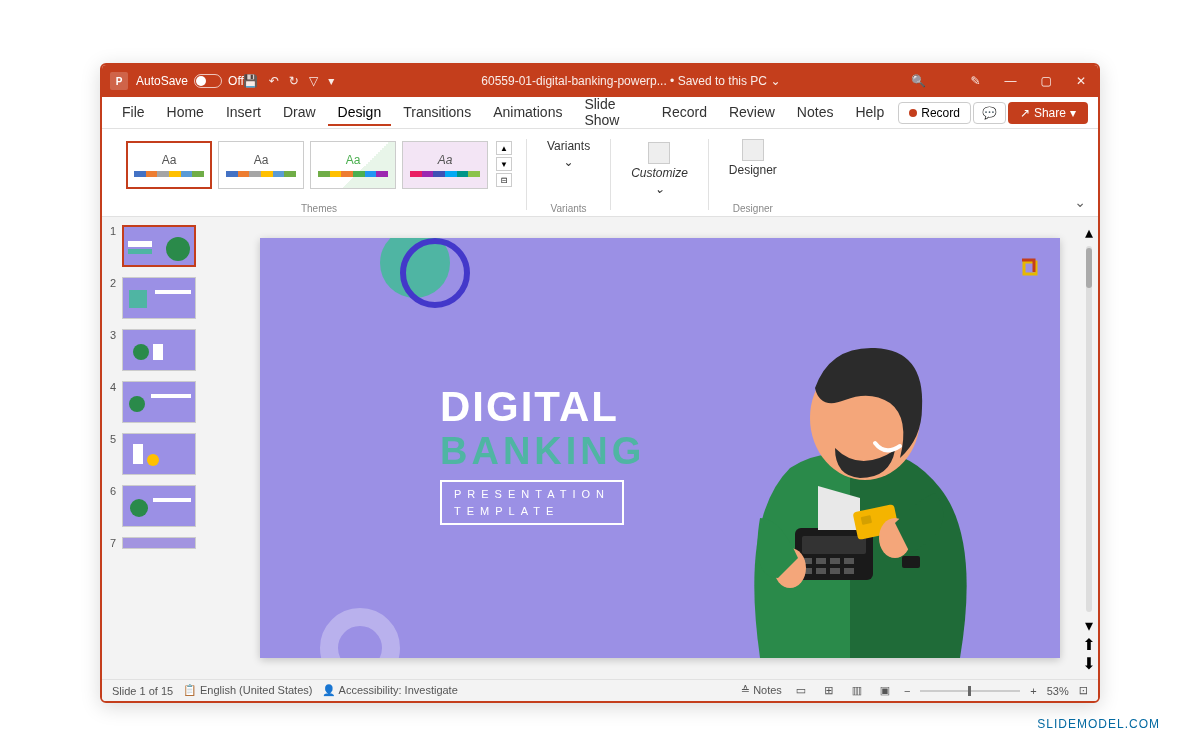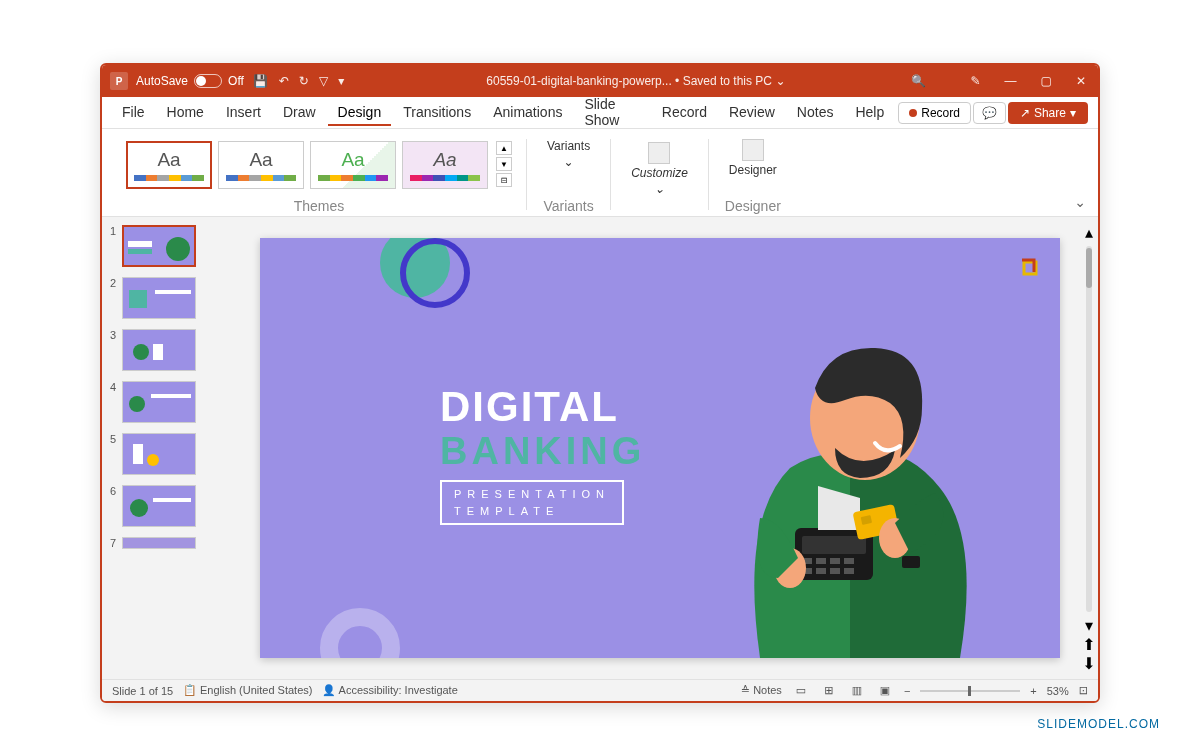--- a/index.html
+++ b/index.html
@@ -1,52 +1,52 @@
 <!DOCTYPE html>
 <html><head>
 <meta charset="utf-8">
 <style>
 * { margin: 0; padding: 0; box-sizing: border-box; font-family: 'Segoe UI', Arial, sans-serif; }
 body { background: #fff; width: 1200px; height: 743px; overflow: hidden; position: relative; }
 .window { position: absolute; left: 100px; top: 63px; width: 1000px; height: 640px; border: 2px solid #c43e1c; border-radius: 6px; overflow: hidden; background: #fff; box-shadow: 0 4px 20px rgba(0,0,0,0.15); }
 .titlebar { height: 32px; background: #c43e1c; display: flex; align-items: center; padding: 0 8px; color: #fff; font-size: 12px; }
 .titlebar .app-icon { width: 18px; height: 18px; background: rgba(255,255,255,0.2); border-radius: 2px; margin-right: 8px; display:flex;align-items:center;justify-content:center;font-size:10px;font-weight:bold; }
-.autosave { display: flex; gap: 6px; margin-right: 10px; }
+.autosave { display: flex; gap: 6px; }
 .toggle { width: 28px; height: 14px; border: 1px solid rgba(255,255,255,0.7); border-radius: 7px; position: relative; }
 .toggle::after { content:''; position:absolute; left:1px; top:1px; width:10px; height:10px; background:#fff; border-radius:50%; }
 .title-icons { display: flex; gap: 10px; margin-right: 16px; align-items:center; }
 .title-icons span { opacity: 0.9; cursor: pointer; }
 .filename { flex: 1; text-align: center; opacity: 0.9; }
 .winbtns { display: flex; gap: 16px; align-items: center; }
 .winbtns span { cursor: pointer; opacity: 0.9; padding: 2px 4px; }
 
 .menubar { height: 32px; background: #fff; display: flex; align-items: center; padding: 0 10px; border-bottom: 1px solid #e1e1e1; gap: 2px; }
 .menubar .tab { padding: 4px 10px; font-size: 14px; color: #333; cursor: pointer; border-bottom: 2px solid transparent; }
 .menubar .tab.active { border-bottom: 2px solid #c43e1c; font-weight: 500; color: #000; }
 .menubar .spacer { flex: 1; }
 .record-btn { border: 1px solid #ccc; border-radius: 4px; padding: 3px 10px; font-size: 12px; display:flex; align-items:center; gap:4px; cursor:pointer; }
 .record-btn::before { content:''; width:8px; height:8px; border-radius:50%; background:#c43e1c; }
 .comment-btn { border: 1px solid #ccc; border-radius: 4px; padding: 3px 8px; font-size:12px; cursor:pointer; }
 .share-btn { background: #c43e1c; color: #fff; border-radius: 4px; padding: 4px 12px; font-size: 12px; cursor:pointer; display:flex; align-items:center; gap:4px; }
 
 .ribbon { height: 88px; background: #fff; border-bottom: 1px solid #e1e1e1; display: flex; align-items: stretch; padding: 4px 10px 0; position: relative; }
 .theme-gallery { display: flex; gap: 6px; align-items: flex-start; padding-top:4px; }
-.theme-thumb { width: 86px; height: 48px; border: 1px solid #ccc; background: #fff; cursor:pointer; display:flex; flex-direction:column; justify-content:center; align-items:center; font-size:19px; color:#555; position:relative; }
+.theme-thumb { width: 86px; height: 48px; border: 1px solid #ccc; background: #fff; cursor:pointer; display:flex; flex-direction:column; justify-content:center; align-items:center; font-size:12px; color:#555; position:relative; }
 .theme-thumb.selected { border: 2px solid #c43e1c; }
 .theme-thumb .bar { height: 6px; width: 70px; margin-top: 4px; display:flex; }
 .theme-thumb .bar span { flex:1; }
 .theme-thumb.green { color:#4caf50; background: linear-gradient(135deg,#fff 60%,#e8f5e9 60%); }
 .theme-thumb.purple { background:#f3e5f5; }
 .gallery-scroll { display:flex; flex-direction:column; gap:2px; margin-left:2px; padding-top:4px; }
 .gallery-scroll button { width:16px; height:14px; border:1px solid #ccc; background:#fff; font-size:8px; cursor:pointer; }
 .ribbon-group { display:flex; flex-direction:column; align-items:center; justify-content:space-between; padding: 4px 14px 2px; font-size:11px; color:#666; }
 .ribbon-sep { width:1px; background:#e1e1e1; margin: 6px 0; }
 .ribbon-btn { display:flex; flex-direction:column; align-items:center; gap:2px; font-size:12px; color:#333; cursor:pointer; padding: 2px 6px; }
 .ribbon-btn .ico { width:22px; height:22px; background:#eee; border:1px solid #ccc; }
-.ribbon-group-label { font-size: 14px; color:#888; margin-top: auto; }
+.ribbon-group-label { font-size: 10px; color:#888; margin-top: auto; }
 .ribbon-collapse { position:absolute; right:12px; bottom:6px; cursor:pointer; font-size:14px; color:#666; }
 
 .workspace { display:flex; height: calc(100% - 32px - 32px - 88px - 22px); background:#f3f3f3; }
 .thumbs-panel { width: 120px; background:#f3f3f3; overflow-y:auto; padding: 8px 4px; position:relative; }
 .thumbs-panel::-webkit-scrollbar { width:10px; }
 .thumb-row { display:flex; gap:6px; margin-bottom:10px; align-items:flex-start; }
 .thumb-row .num { width:10px; font-size:11px; color:#555; text-align:right; }
 .slide-thumb { width:74px; height:42px; background:#a294e0; border:1px solid #ccc; cursor:pointer; position:relative; overflow:hidden; }
 .slide-thumb.selected { border:2px solid #c43e1c; }
 

